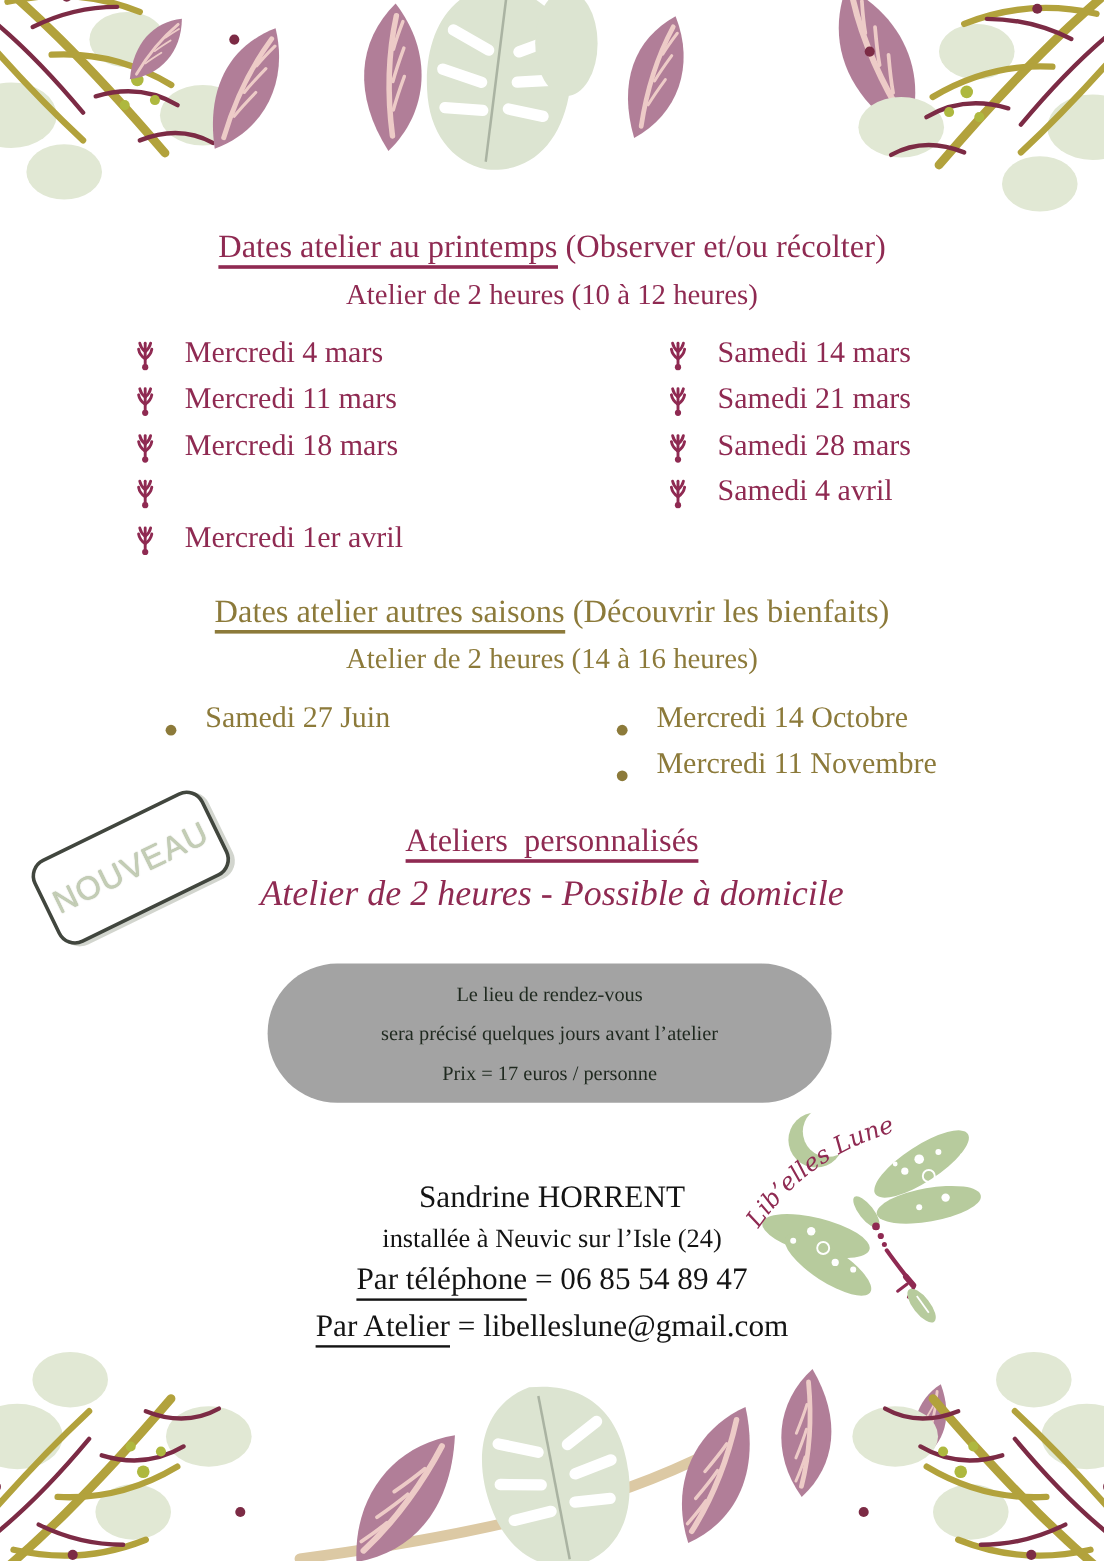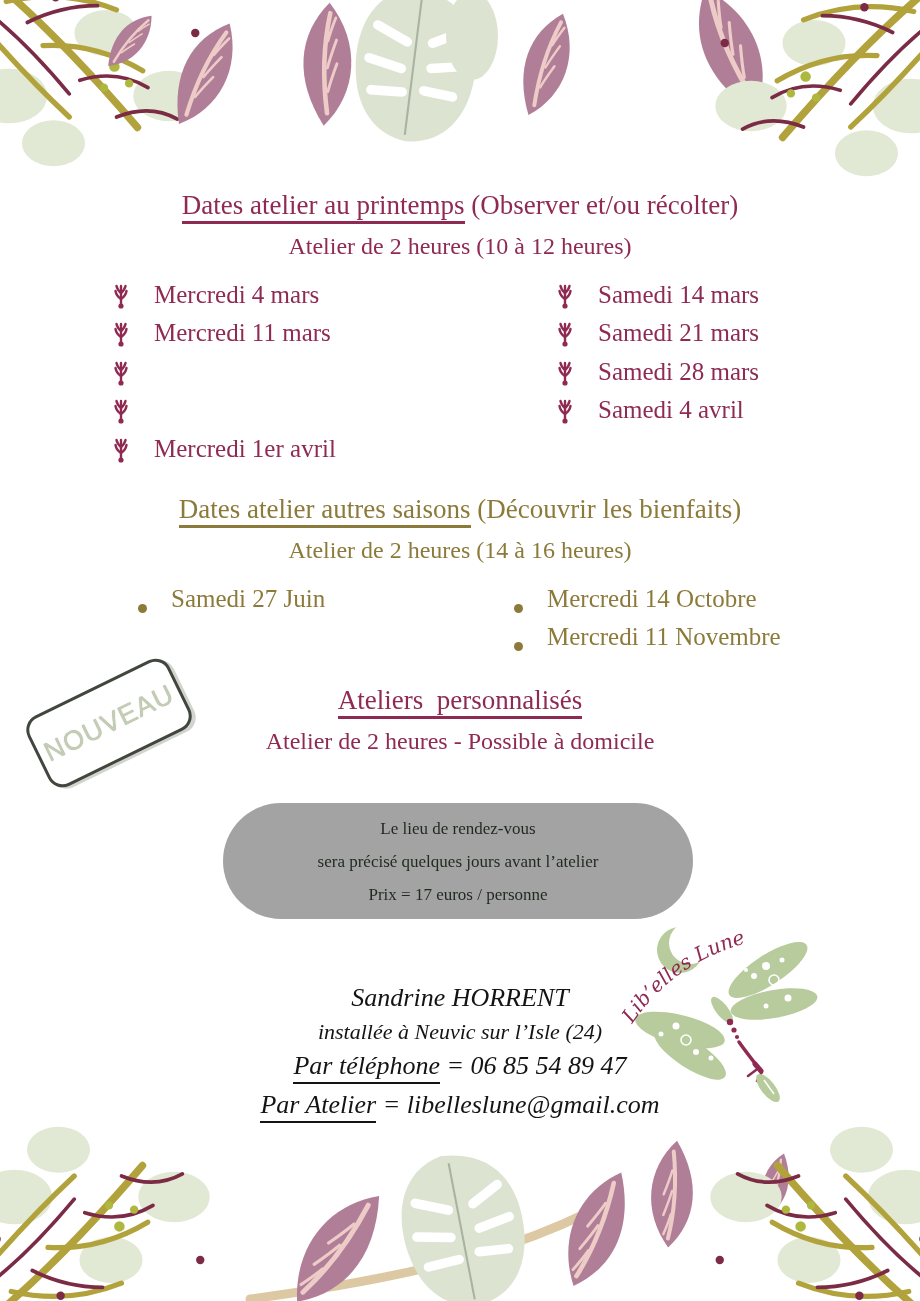--- a/index.html
+++ b/index.html
@@ -13,40 +13,40 @@
   .year{position:absolute;left:572px;top:96px;font-size:47px;letter-spacing:4px;color:#111;}
 
   .heading{position:absolute;left:0;width:100%;text-align:center;font-size:27px;}
   .heading .u{border-bottom:3px solid currentColor;padding-bottom:1px;}
   .maroon{color:#8f2a52;}
   .olive{color:#8c7a3a;}
   .subtitle{position:absolute;left:0;width:100%;text-align:center;font-size:24px;}
 
   .h-spring{top:190px;}   .s-spring{top:233px;}
   .h-other{top:494px;}    .s-other{top:537px;}
-  .h-custom{top:685px;}   .s-custom{top:728px;font-size:24px;}
+  .h-custom{top:685px;}   .s-custom{top:728px;font-size:30px;font-style:italic;}
 
   ul.datelist{position:absolute;list-style:none;margin:0;padding:0;font-size:25px;}
   ul.datelist li{display:flex;align-items:flex-end;height:38.5px;gap:24px;}
   .l1{left:112px;top:270px;} .r1{left:556px;top:270px;}
   .l2{left:138px;top:574px;} .r2{left:514px;top:574px;}
   .sprig{width:18px;height:26px;flex:none;}
   .dotb{width:9px;height:9px;border-radius:50%;background:#8c7a3a;flex:none;}
 
   .stamp{position:absolute;left:30px;top:684px;width:152px;height:72px;background:#fff;
          border:3px solid #41463e;border-radius:16px;transform:rotate(-26deg);
          display:flex;align-items:center;justify-content:center;
          font-family:"Liberation Sans",sans-serif;font-size:27px;letter-spacing:1px;
          color:#c3cdb5;text-shadow:0 0 1px #9aa489;box-shadow:3px 3px 0 rgba(125,135,115,.35);}
 
   .infobox{position:absolute;left:223px;top:803px;width:470px;height:116px;background:#a3a3a3;
            border-radius:58px;text-align:center;color:#1f291f;font-size:17px;line-height:33px;
            padding-top:9px;box-sizing:border-box;}
 
-  .contact{position:absolute;left:0;width:100%;text-align:center;color:#141414;font-style:italic;}
+  .contact{position:absolute;left:0;width:100%;text-align:center;color:#141414;}
   .c-name{top:983px;font-size:26px;}
   .c-loc{top:1019px;font-size:22px;}
   .c-phone{top:1051px;font-size:26px;}
   .c-mail{top:1090px;font-size:26px;}
   .u2{border-bottom:2.5px solid #141414;padding-bottom:2px;}
 
   .logo{position:absolute;left:616px;top:918px;width:208px;height:212px;}
   .logo text{font-family:"DejaVu Serif","Liberation Serif",serif;font-style:italic;
              font-size:20px;fill:#8f2a52;}
 </style>
@@ -155,20 +155,21 @@
     <li>
       <svg class="sprig" viewBox="0 0 18 26">
           <use href="#sprig"></use>
         </svg>
       <span>Mercredi 11 mars</span>
       </li>
     <li>
       <svg class="sprig" viewBox="0 0 18 26">
           <use href="#sprig"></use>
         </svg>
+      <span>Mercredi 18 mars</span>
       </li>
     <li>
       <svg class="sprig" viewBox="0 0 18 26">
           <use href="#sprig"></use>
         </svg>
       </li>
     <li>
       <svg class="sprig" viewBox="0 0 18 26">
           <use href="#sprig"></use>
         </svg>

